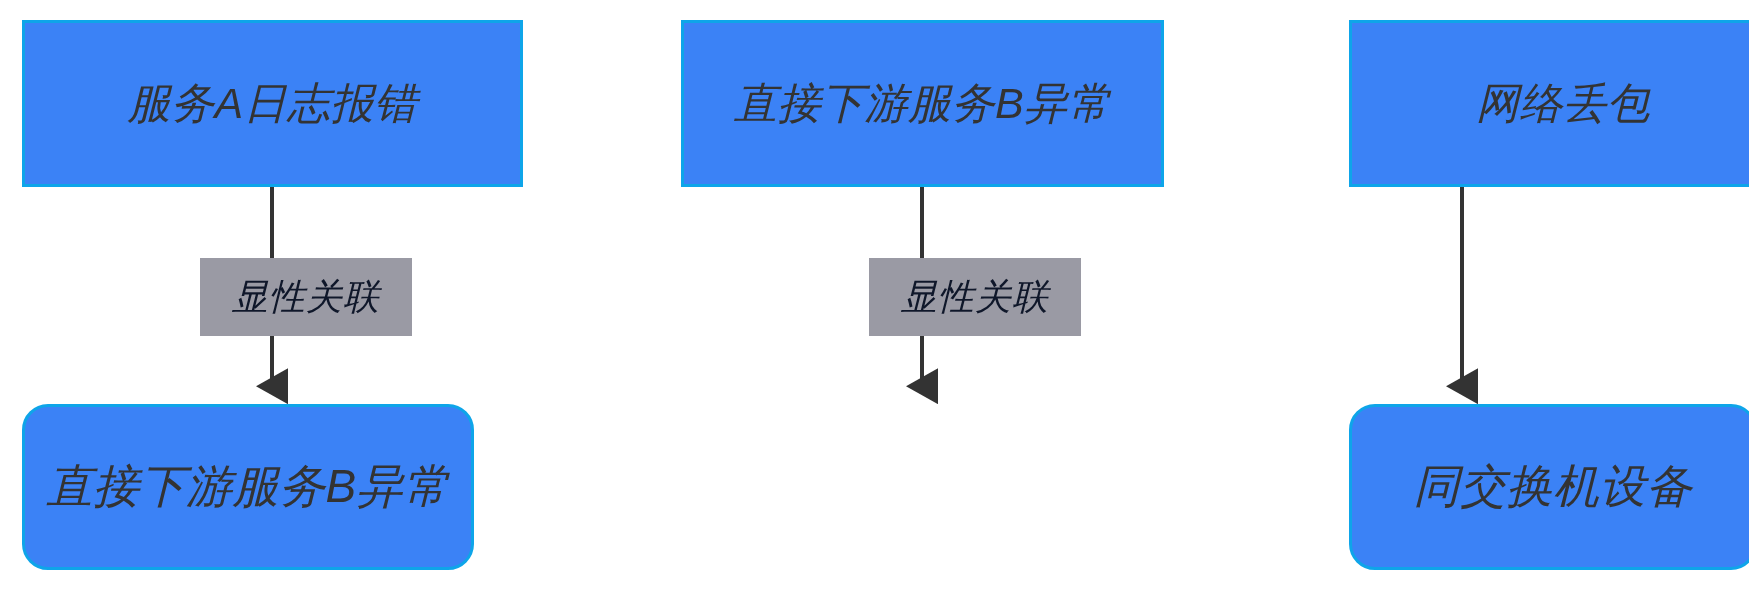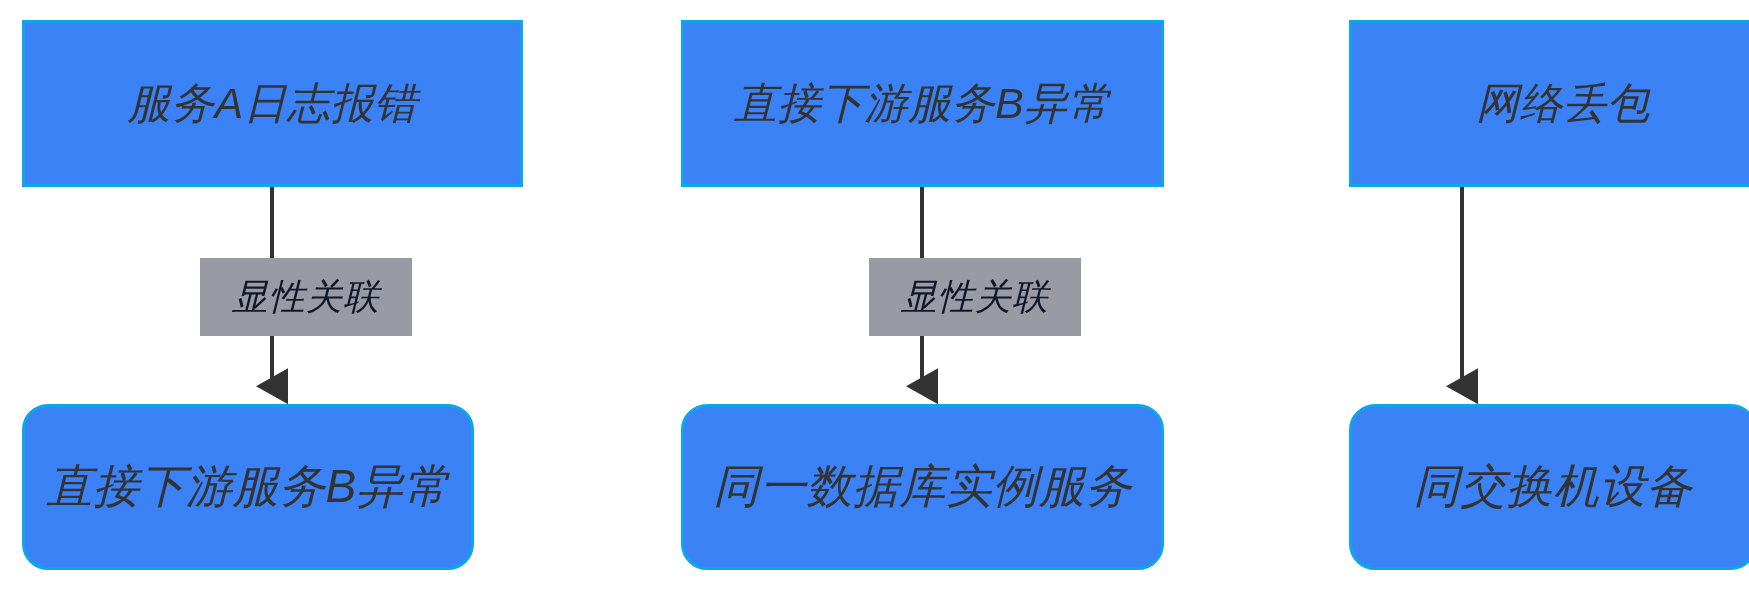--- a/index.html
+++ b/index.html
@@ -102,23 +102,20 @@
   </div>
 
   <div class="node source" style="left:681px; top:20px; width:483px; height:167px;">
     <span class="node-label">直接下游服务B异常</span>
   </div>
 
   <div class="edge-label" style="left:836px; top:258px; width:212px; height:78px;">
     <span>显性关联</span>
   </div>
 
-  <div class="node target rounded" style="left:681px; top:404px; width:483px; height:166px;">
-    <span class="node-label">同一数据库实例服务</span>
-  </div>
 
   <div class="node source" style="left:1349px; top:20px; width:428px; height:167px;">
     <span class="node-label">网络丢包</span>
   </div>
 
   <div class="node target rounded" style="left:1349px; top:404px; width:408px; height:166px;">
     <span class="node-label">同交换机设备</span>
   </div>
 
 </div>

